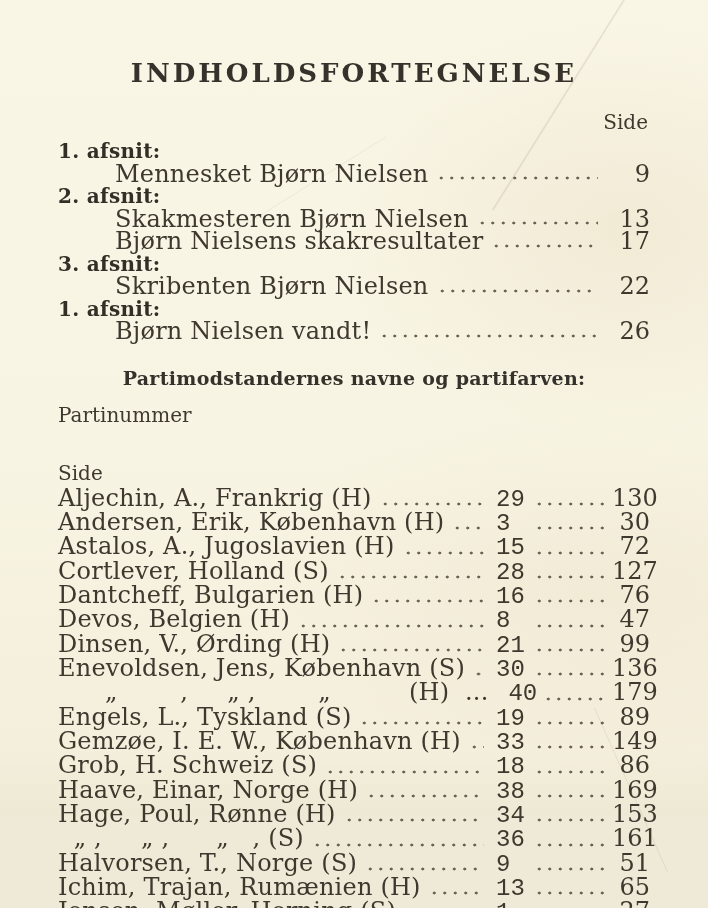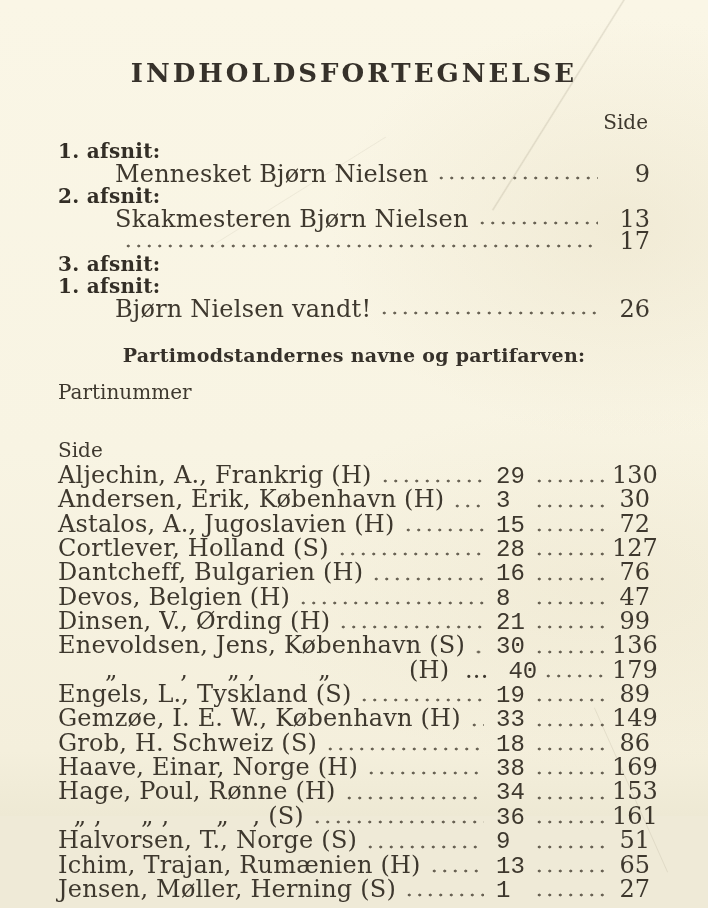--- a/index.html
+++ b/index.html
@@ -153,24 +153,30 @@
           <span class="lead"></span>
           <span class="toc-page">9</span>
         </div>
         <div class="toc-section-label">2. afsnit:</div>
         <div class="toc-entry">
           <span class="entry-text">Skakmesteren Bjørn Nielsen</span>
           <span class="lead"></span>
           <span class="toc-page">13</span>
         </div>
         <div class="toc-entry">
+          <span class="entry-text">Bjørn Nielsens skakresultater</span>
           <span class="lead"></span>
           <span class="toc-page">17</span>
         </div>
         <div class="toc-section-label">3. afsnit:</div>
+        <div class="toc-entry">
+          <span class="entry-text">Skribenten Bjørn Nielsen</span>
+          <span class="lead"></span>
+          <span class="toc-page">22</span>
+        </div>
         <div class="toc-section-label">1. afsnit:</div>
         <div class="toc-entry">
           <span class="entry-text">Bjørn Nielsen vandt!</span>
           <span class="lead"></span>
           <span class="toc-page">26</span>
         </div>
       </div>
 
     <h2 class="mid-heading">Partimodstandernes navne og partifarven:</h2>
 

